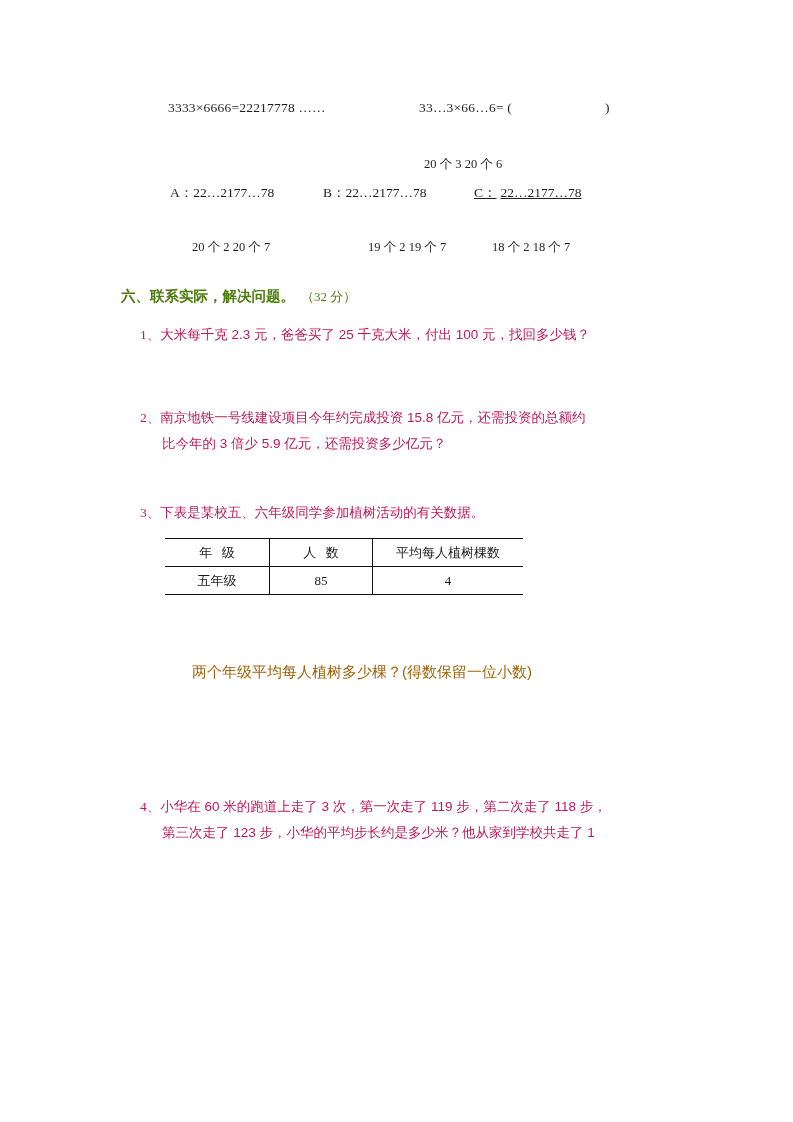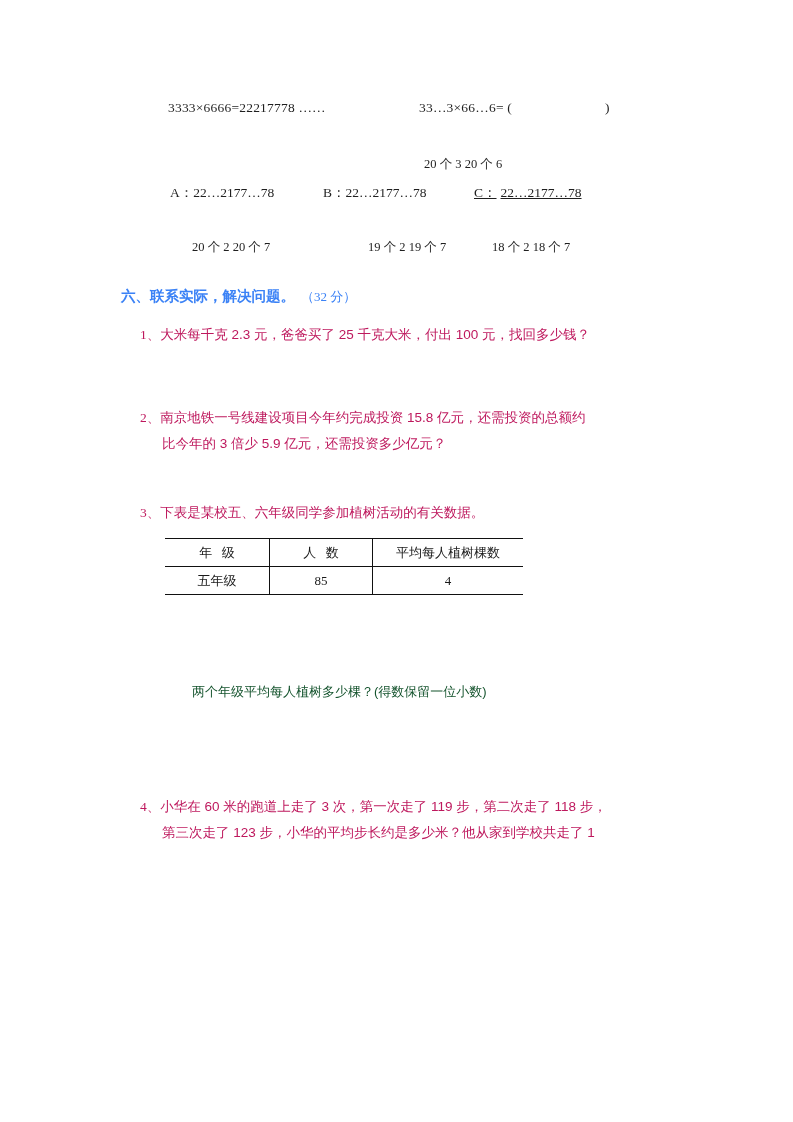--- a/index.html
+++ b/index.html
@@ -46,21 +46,21 @@
   .choices-line {
     font-family: "Liberation Serif", "DejaVu Serif", serif;
     font-size: 13.5px;
   }
 
   .section-heading {
     position: absolute;
     font-family: "Liberation Sans", "DejaVu Sans", sans-serif;
     font-size: 14.5px;
     font-weight: 700;
-    color: #3b82f6;
+    color: #4d7c0f;
     white-space: nowrap;
   }
   .section-heading .pts {
     font-family: "Liberation Serif", "DejaVu Serif", serif;
     font-weight: 400;
     font-size: 13px;
   }
 
   .problem {
     position: absolute;
@@ -73,24 +73,23 @@
   .problem .n {
     font-family: "Liberation Serif", "DejaVu Serif", serif;
   }
   .problem .cont {
     display: block;
   }
 
   .subq {
     position: absolute;
     font-family: "Liberation Sans", "DejaVu Sans", sans-serif;
-    font-size: 13px;
-    color: #14532d;
-    white-space: nowrap;
-    margin-top: 20px;
+    font-size: 15px;
+    color: #a16207;
+    white-space: nowrap;
   }
 
   
   .data-table {
     position: absolute;
     border-collapse: collapse;
     font-size: 13px;
   }
   .data-table td, .data-table th {
     padding: 0;

